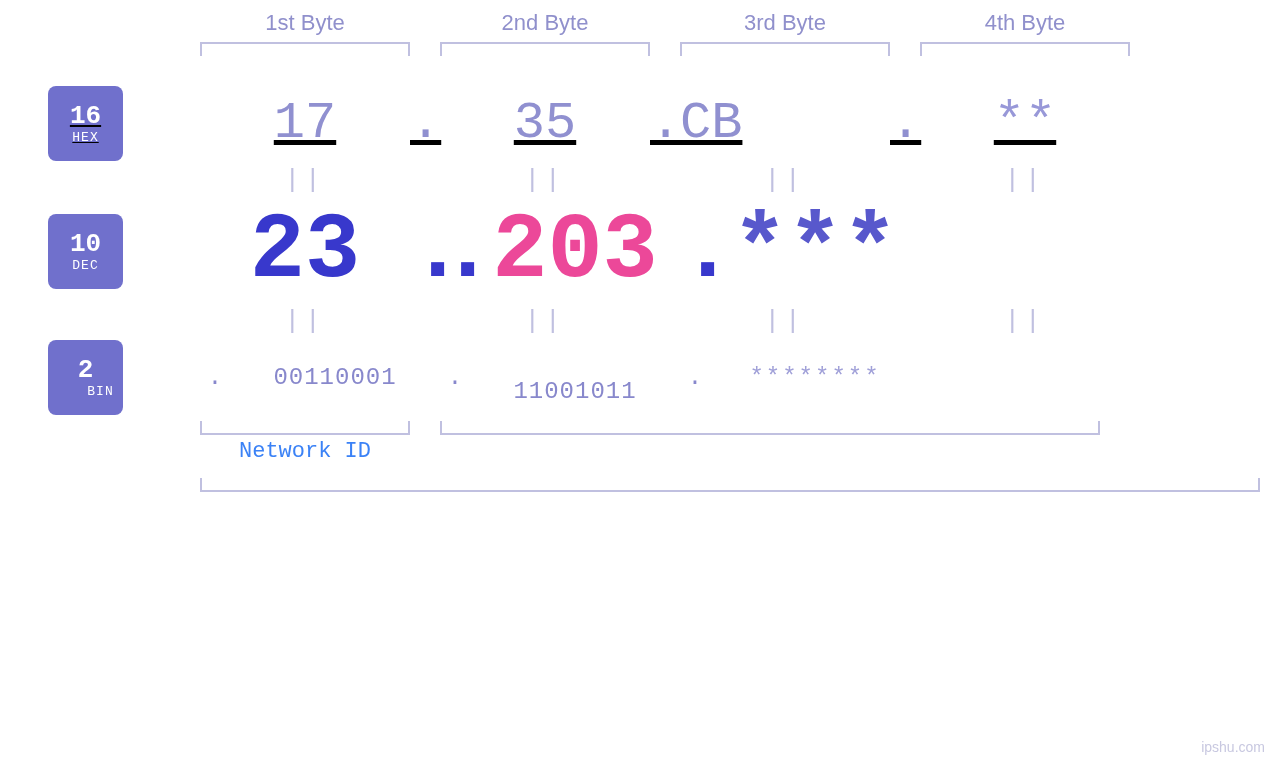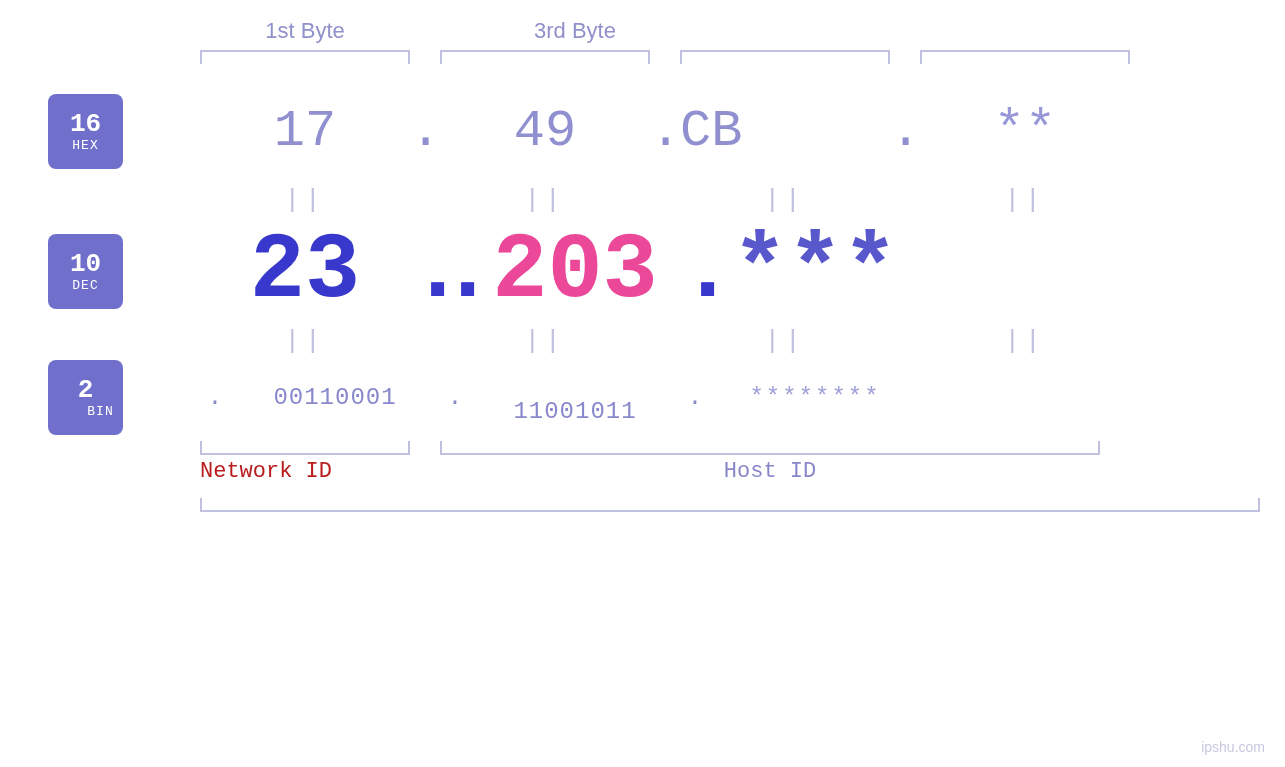--- a/index.html
+++ b/index.html
@@ -19,48 +19,50 @@
       position: relative;
       overflow: hidden;
       background: #ffffff;
     }
   </style>
 </head>
 <body>
 
 <div class="full-layout">
 
-  <div style="display:flex; margin-left:200px; margin-top:18px; margin-bottom:6px;">
+  <div style="display:flex; margin-left:200px; margin-top:10px; margin-bottom:6px;">
     <div style="width:210px; text-align:center; color:#9090cc; font-size:22px; font-family:Arial,sans-serif; font-weight:300;">1st Byte</div>
     <div style="width:30px;"></div>
+    <div style="width:210px; text-align:center; color:#9090cc; font-size:22px; font-family:Arial,sans-serif; font-weight:300;">2nd Byte</div>
     <div style="width:30px;"></div>
     <div style="width:210px; text-align:center; color:#9090cc; font-size:22px; font-family:Arial,sans-serif; font-weight:300;">3rd Byte</div>
     <div style="width:30px;"></div>
+    <div style="width:210px; text-align:center; color:#9090cc; font-size:22px; font-family:Arial,sans-serif; font-weight:300;">4th Byte</div>
   </div>
 
   <div style="display:flex; margin-left:200px; margin-bottom:30px;">
     <div style="width:210px; height:14px; border-top:2px solid #c0c0e0; border-left:2px solid #c0c0e0; border-right:2px solid #c0c0e0;"></div>
     <div style="width:30px;"></div>
     <div style="width:210px; height:14px; border-top:2px solid #c0c0e0; border-left:2px solid #c0c0e0; border-right:2px solid #c0c0e0;"></div>
     <div style="width:30px;"></div>
     <div style="width:210px; height:14px; border-top:2px solid #c0c0e0; border-left:2px solid #c0c0e0; border-right:2px solid #c0c0e0;"></div>
     <div style="width:30px;"></div>
     <div style="width:210px; height:14px; border-top:2px solid #c0c0e0; border-left:2px solid #c0c0e0; border-right:2px solid #c0c0e0;"></div>
   </div>
 
-  <div style="display:flex; align-items:center; margin-bottom:16px;">
+  <div style="display:flex; align-items:center; margin-bottom:4px;text-decoration:underline;">
     <div style="width:48px;"></div>
     <div style="width:75px; height:75px; background:#7070cc; border-radius:8px; display:flex; flex-direction:column; align-items:center; justify-content:center; color:white;">
       <span style="font-size:26px; font-weight:bold; line-height:1.1;">16</span>
       <span style="font-size:13px; letter-spacing:1px;">HEX</span>
     </div>
     <div style="width:77px;"></div>
     <div style="width:210px; text-align:center; font-size:52px; color:#9090d0; font-family:'Courier New',Courier,monospace; font-weight:300;">17</div>
     <div style="width:30px; text-align:center; font-size:52px; color:#9090d0; font-family:'Courier New',Courier,monospace;">.</div>
-    <div style="width:210px; text-align:center; font-size:52px; color:#9090d0; font-family:'Courier New',Courier,monospace; font-weight:300;">49</div>
+    <div style="width:210px; text-align:center; font-size:52px; color:#9090d0; font-family:'Courier New',Courier,monospace; font-weight:300;">35</div>
     <div style="width:30px; text-align:center; font-size:52px; color:#9090d0; font-family:'Courier New',Courier,monospace;">.</div>
     <div style="width:210px; font-size:52px; color:#9090d0; font-family:'Courier New',Courier,monospace; font-weight:300;">CB</div>
     <div style="width:30px; text-align:center; font-size:52px; color:#9090d0; font-family:'Courier New',Courier,monospace;">.</div>
     <div style="width:210px; text-align:center; font-size:52px; color:#9898d8; font-family:'Courier New',Courier,monospace; font-weight:300;">**</div>
   </div>
 
   <div style="display:flex; align-items:center; margin-left:200px; margin-top:2px;">
     <div style="width:210px; text-align:center; font-size:26px; color:#c0c0e0; letter-spacing:5px;">||</div>
     <div style="width:30px;"></div>
     <div style="width:210px; text-align:center; font-size:26px; color:#c0c0e0; letter-spacing:5px;">||</div>
@@ -110,23 +112,22 @@
     <div style="width:210px; text-align:center; font-size:24px; color:#a0a0d8; font-family:'Courier New',Courier,monospace; font-weight:300; letter-spacing:2px;">********</div>
   </div>
 
   <div style="display:flex; margin-left:200px; margin-top:6px;">
     <div style="width:210px; height:14px; border-bottom:2px solid #c0c0e0; border-left:2px solid #c0c0e0; border-right:2px solid #c0c0e0;"></div>
     <div style="width:30px;"></div>
     <div style="width:660px; height:14px; border-bottom:2px solid #c0c0e0; border-left:2px solid #c0c0e0; border-right:2px solid #c0c0e0;"></div>
   </div>
 
   <div style="display:flex; margin-left:200px; margin-top:4px;">
-    <div style="width:210px; color:#b91c1c; font-size:22px; font-family:'Courier New',Courier,monospace;">Network ID</div>
+    <div style="width:210px; text-align:center; color:#3b82f6; font-size:22px; font-family:'Courier New',Courier,monospace;">Network ID</div>
     <div style="width:30px;"></div>
-    <div style="width:660px; text-align:center; color:#8888c8; font-size:22px; font-family:'Courier New',Courier,monospace;">Host ID</div>
   </div>
 
   <div style="display:flex; margin-left:200px; margin-top:14px;">
     <div style="width:1060px; height:14px; border-bottom:2px solid #c0c0e0; border-left:2px solid #c0c0e0; border-right:2px solid #c0c0e0;"></div>
   </div>
 
 
   <div style="position:absolute; bottom:12px; right:20px; color:#c8c8e0; font-size:14px; font-family:Arial,sans-serif;">ipshu.com</div>
 
 </div>

